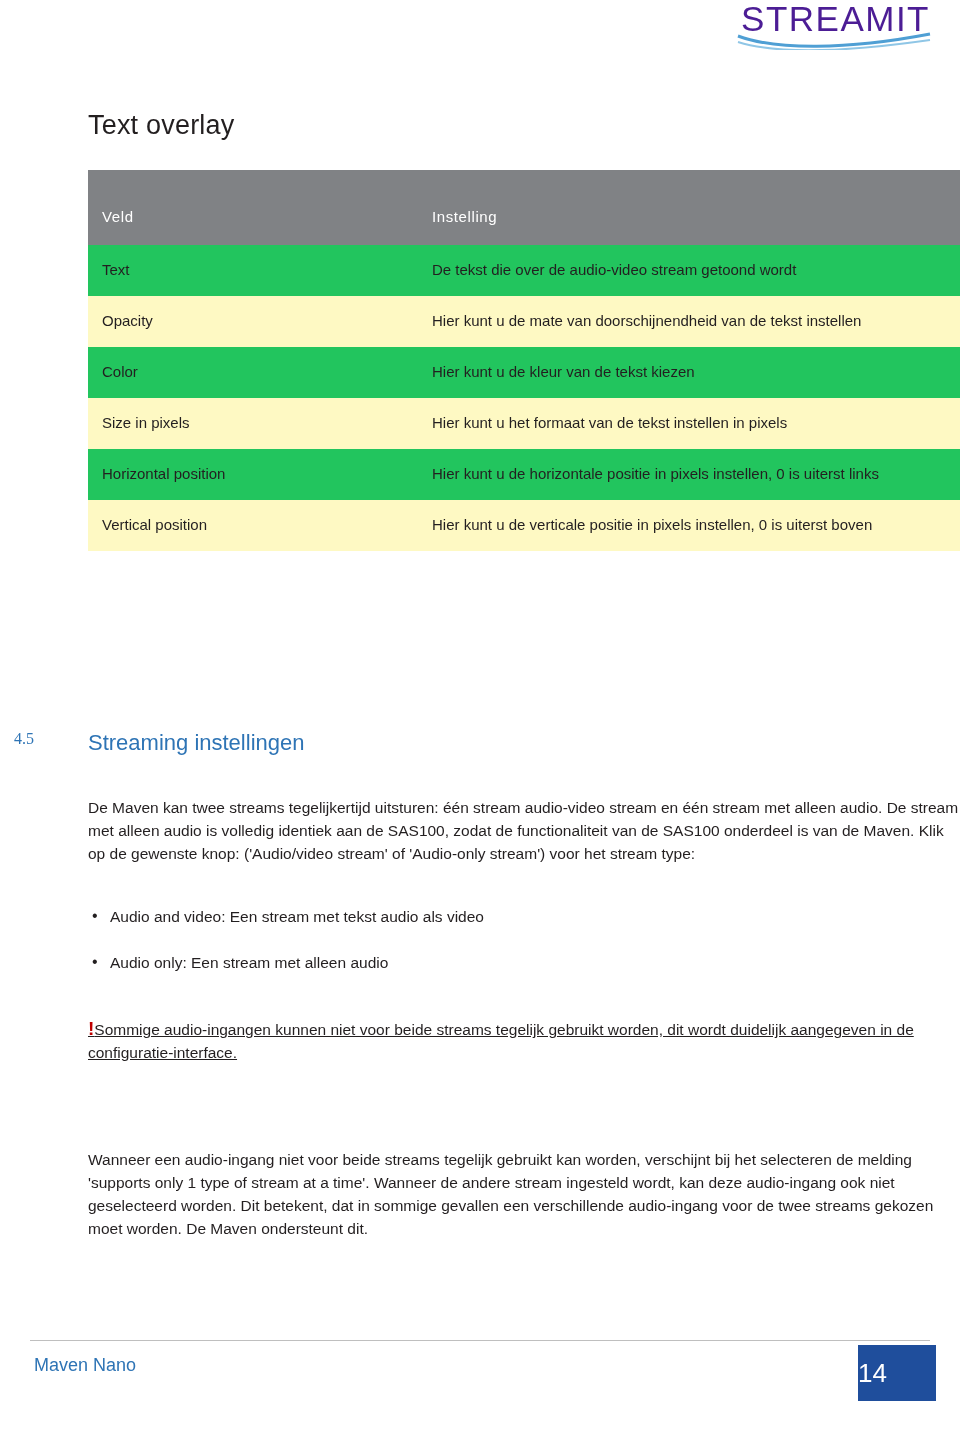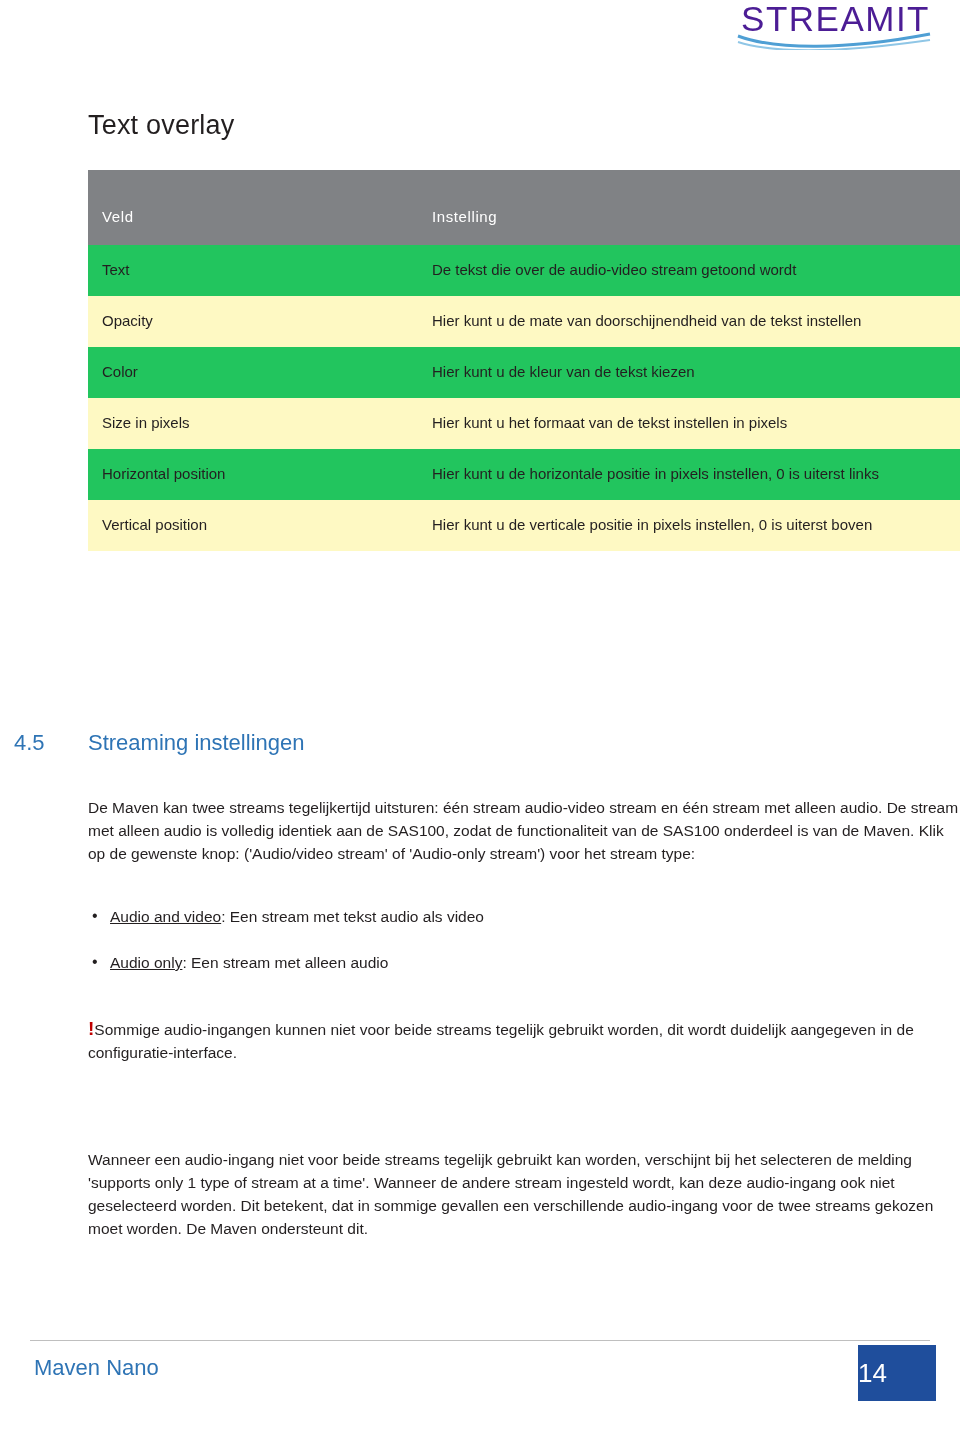--- a/index.html
+++ b/index.html
@@ -90,22 +90,23 @@
   .sec {
     position: absolute;
     left: 14px;
     top: 730px;
     width: 946px;
   }
   .sec-num {
     position: absolute;
     left: 0;
     top: 0;
-    font-size: 22px;
+    font-size: 16px;
     color: #2e74b5;
+    font-family: Liberation Serif, serif;
   }
   .sec-title {
     position: absolute;
     left: 74px;
     top: 0;
     font-size: 22px;
     color: #2e74b5;
   }
 
   
@@ -127,27 +128,27 @@
     line-height: 23px;
   }
   .bullet:before {
     content: "\2022";
     position: absolute;
     left: 4px;
     top: -1px;
     font-size: 16px;
   }
   .ul-link {
-    text-decoration: underline;
   }
   .warn {
     top: 1018px;
     position: absolute;
     left: 88px;
     width: 872px;
+    text-decoration: underline;
   }
   .warn-mark {
     color: #c00000;
     font-weight: bold;
     font-size: 19px;
     line-height: 19px;
   }
   .warn-text {
     font-size: 15.5px;
     line-height: 23px;
@@ -160,21 +161,21 @@
     left: 30px;
     top: 1340px;
     width: 900px;
     height: 1px;
     background: #bfbfbf;
   }
   .footer-doc {
     position: absolute;
     left: 34px;
     top: 1355px;
-    font-size: 22px;
+    font-size: 18px;
     color: #2e74b5;
   }
   .footer-pagebox {
     position: absolute;
     right: 24px;
     top: 1345px;
     width: 78px;
     height: 56px;
     background: #1f4e9c;
   }

